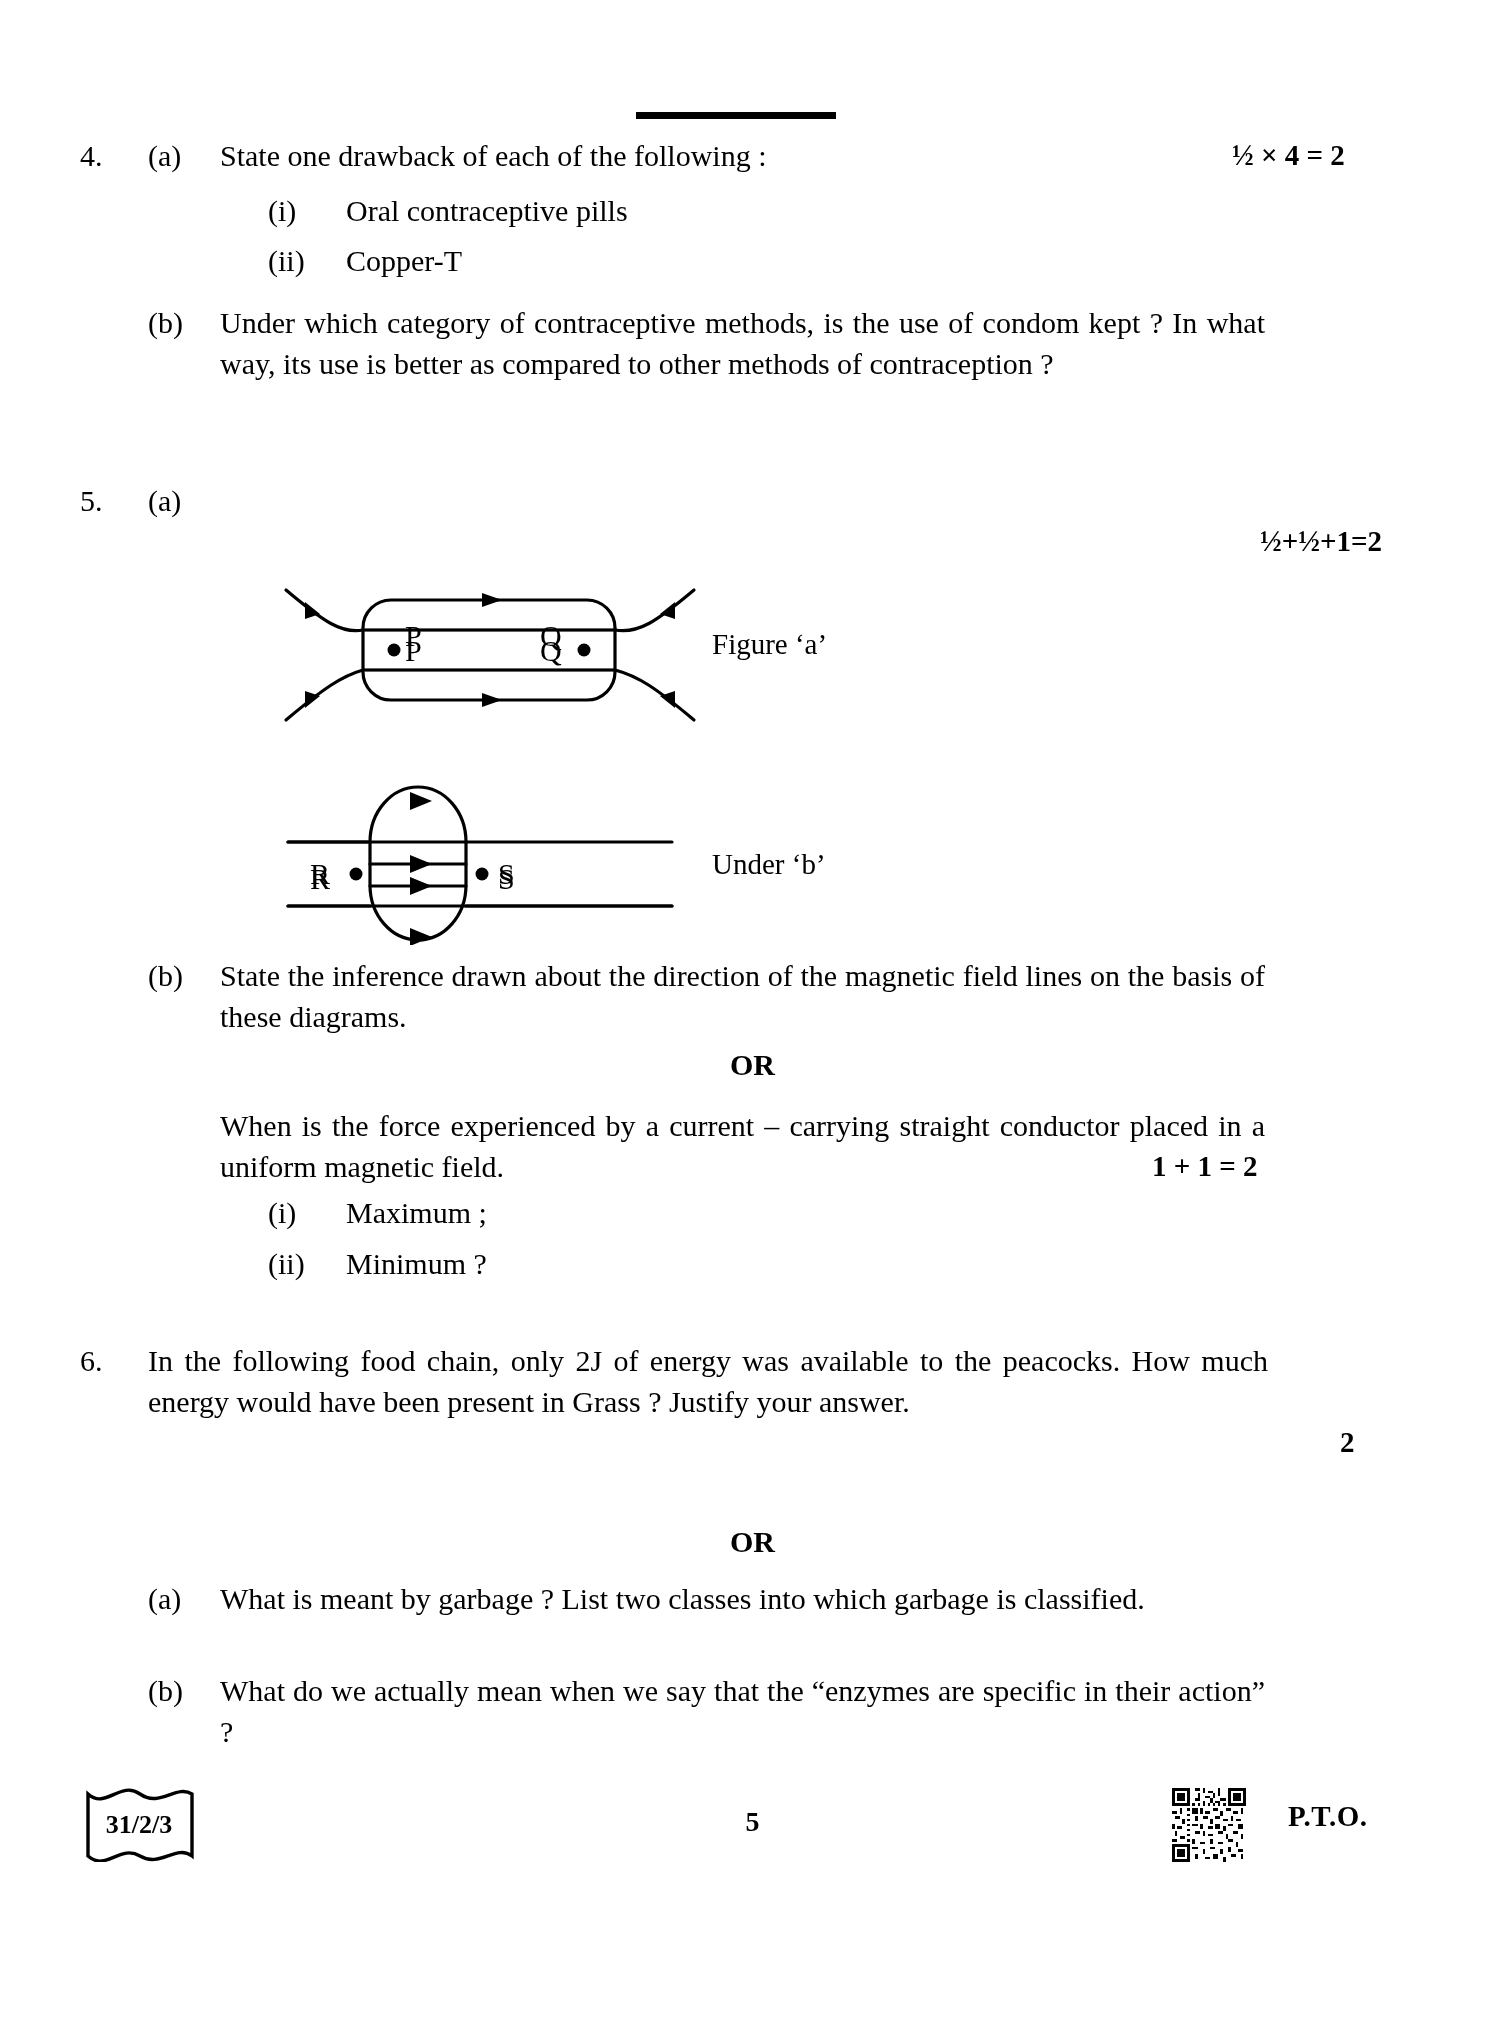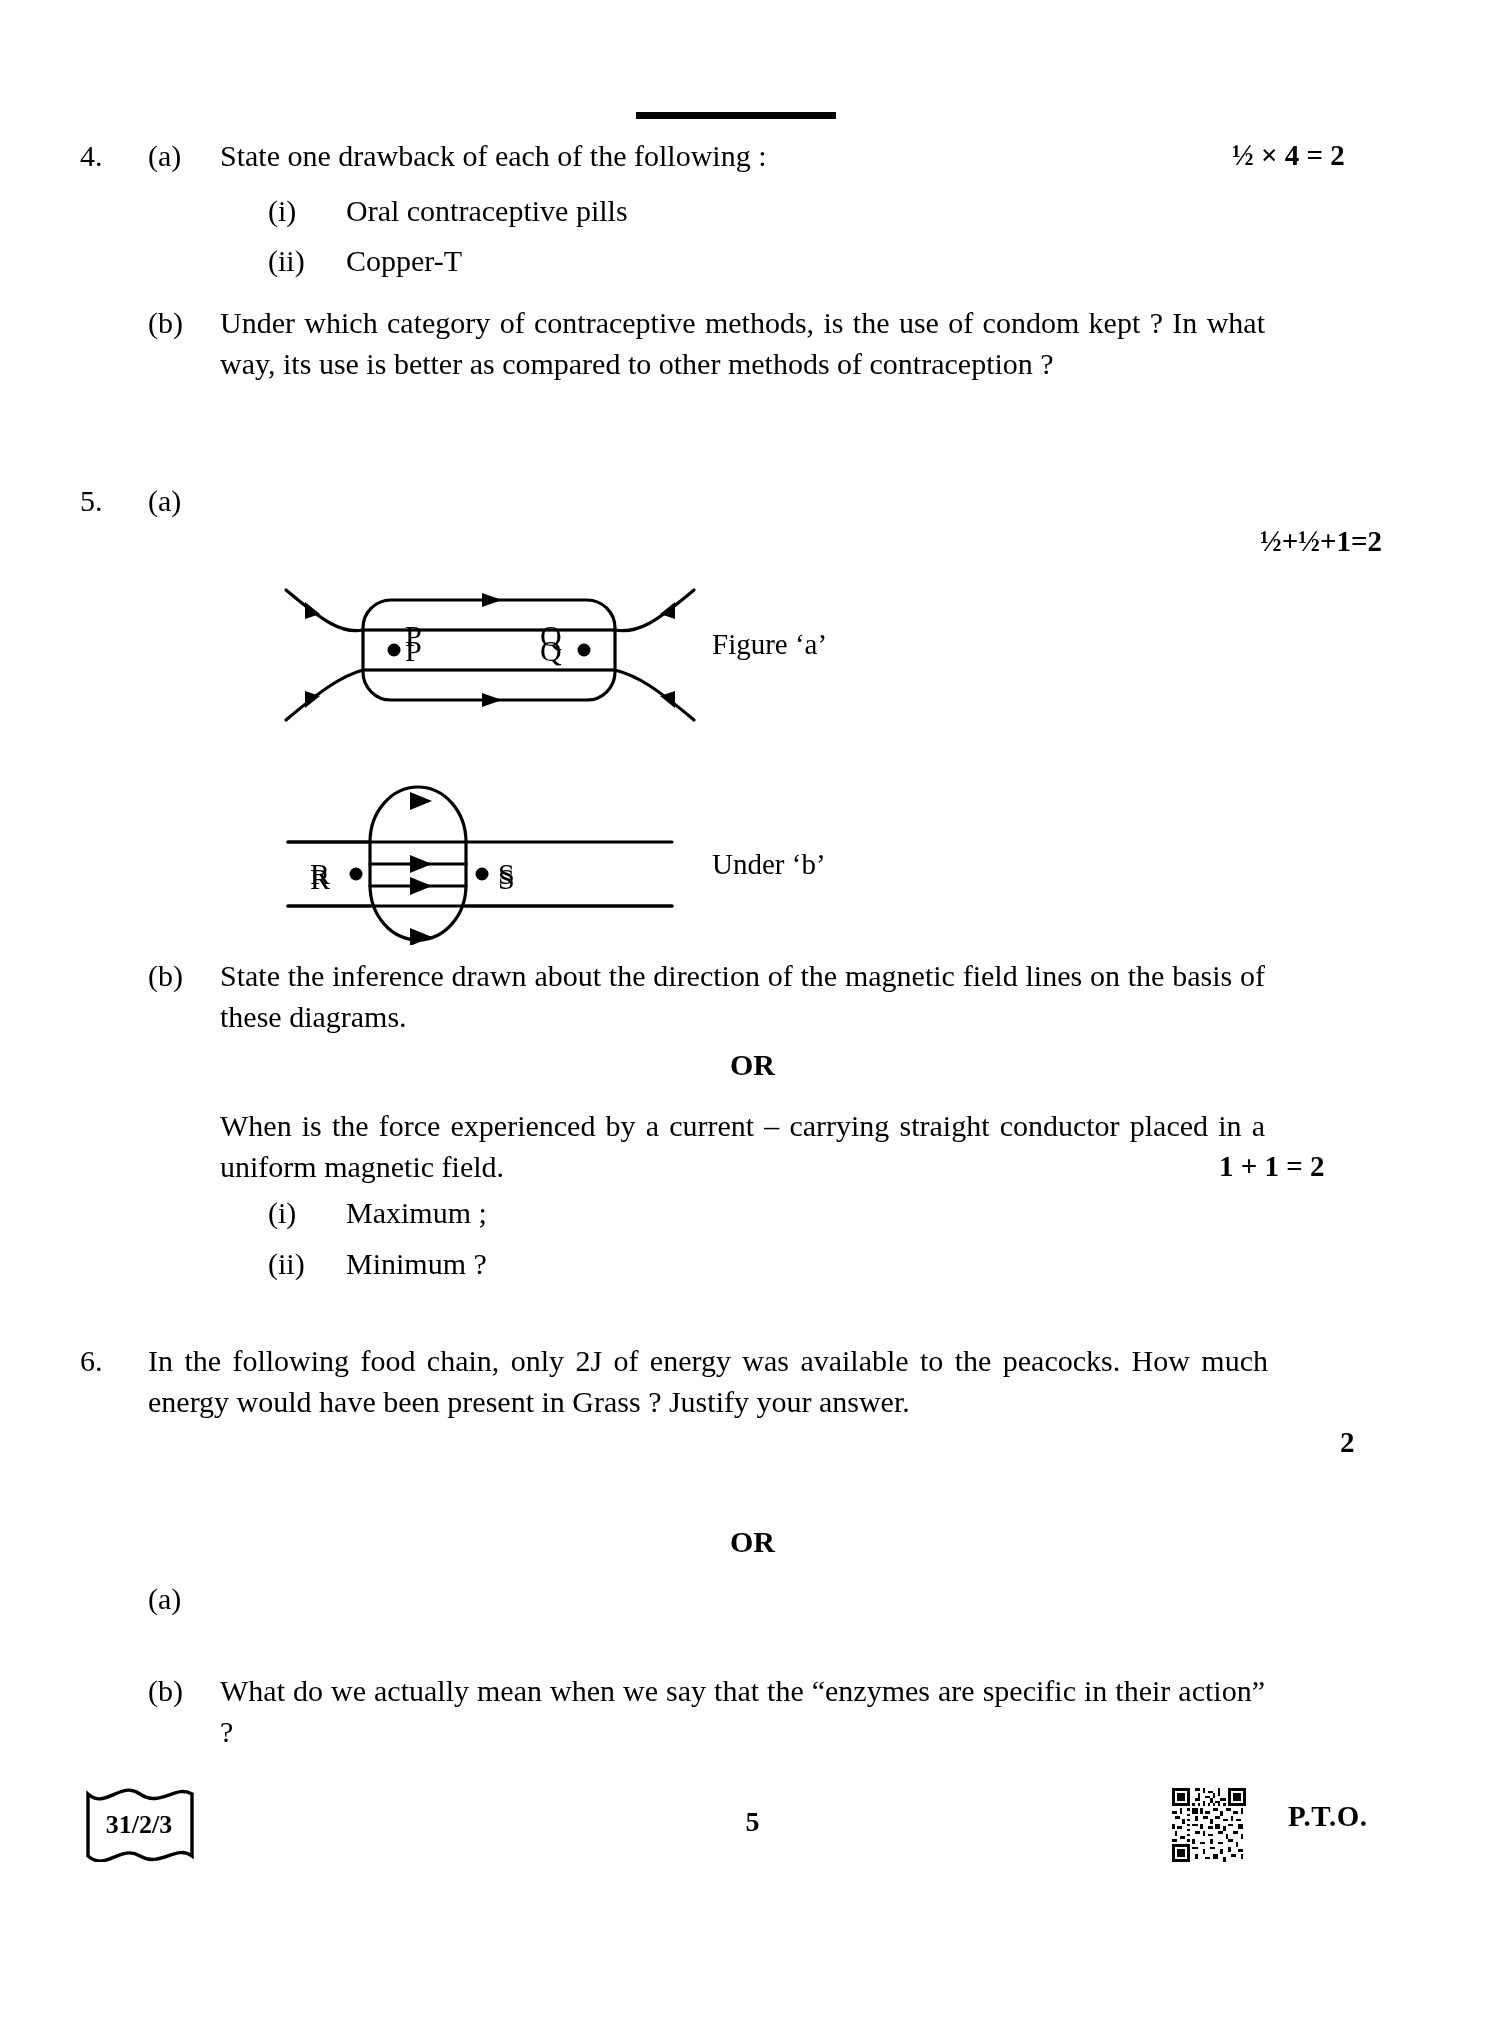--- a/index.html
+++ b/index.html
@@ -268,21 +268,21 @@
     <div class="qtext" style="max-width:1045px;">State the inference drawn about the direction of the magnetic field lines on the basis of these diagrams.</div>
   </div>
 
   <div class="or-line" style="top:1048px;">OR</div>
 
   <div class="qblock" style="left:80px; top:1105px; width:1230px;">
     <div class="qnum"></div>
     <div class="qlet"></div>
     <div class="qtext" style="max-width:1045px;">When is the force experienced by a current – carrying straight conductor placed in a uniform magnetic field.</div>
   </div>
-  <div class="marks" style="left:1219px; top:1146px;">1 + 1 = 2</div>
+  <div class="marks" style="left:1152px; top:1146px;">1 + 1 = 2</div>
 
   <div class="subitem" style="position:absolute; left:268px; top:1192px; width:900px;">
     <div>(i)</div>
     <div>Maximum ;</div>
   </div>
   <div class="subitem" style="position:absolute; left:268px; top:1243px; width:900px;">
     <div>(ii)</div>
     <div>Minimum  ?</div>
   </div>
 
@@ -291,20 +291,21 @@
     <div class="qtext" style="max-width:1120px;">In the following food chain, only 2J of energy was available to the peacocks. How much energy would have been present in Grass ? Justify your answer.</div>
   </div>
   <div class="marks" style="left:1340px; top:1422px;">2</div>
 
 
   <div class="or-line" style="top:1525px;">OR</div>
 
   <div class="qblock" style="left:80px; top:1578px; width:1230px;">
     <div class="qnum"></div>
     <div class="qlet">(a)</div>
+    <div class="qtext" style="max-width:1045px;">What is meant by garbage ? List two classes into which garbage is classified.</div>
   </div>
 
   <div class="qblock" style="left:80px; top:1670px; width:1230px;">
     <div class="qnum"></div>
     <div class="qlet">(b)</div>
     <div class="qtext" style="max-width:1045px;">What do we actually mean when we say that the “enzymes are specific in their action” ?</div>
   </div>
 
   <div class="footer-code">
     <svg width="118" height="74" viewBox="0 0 118 74">

